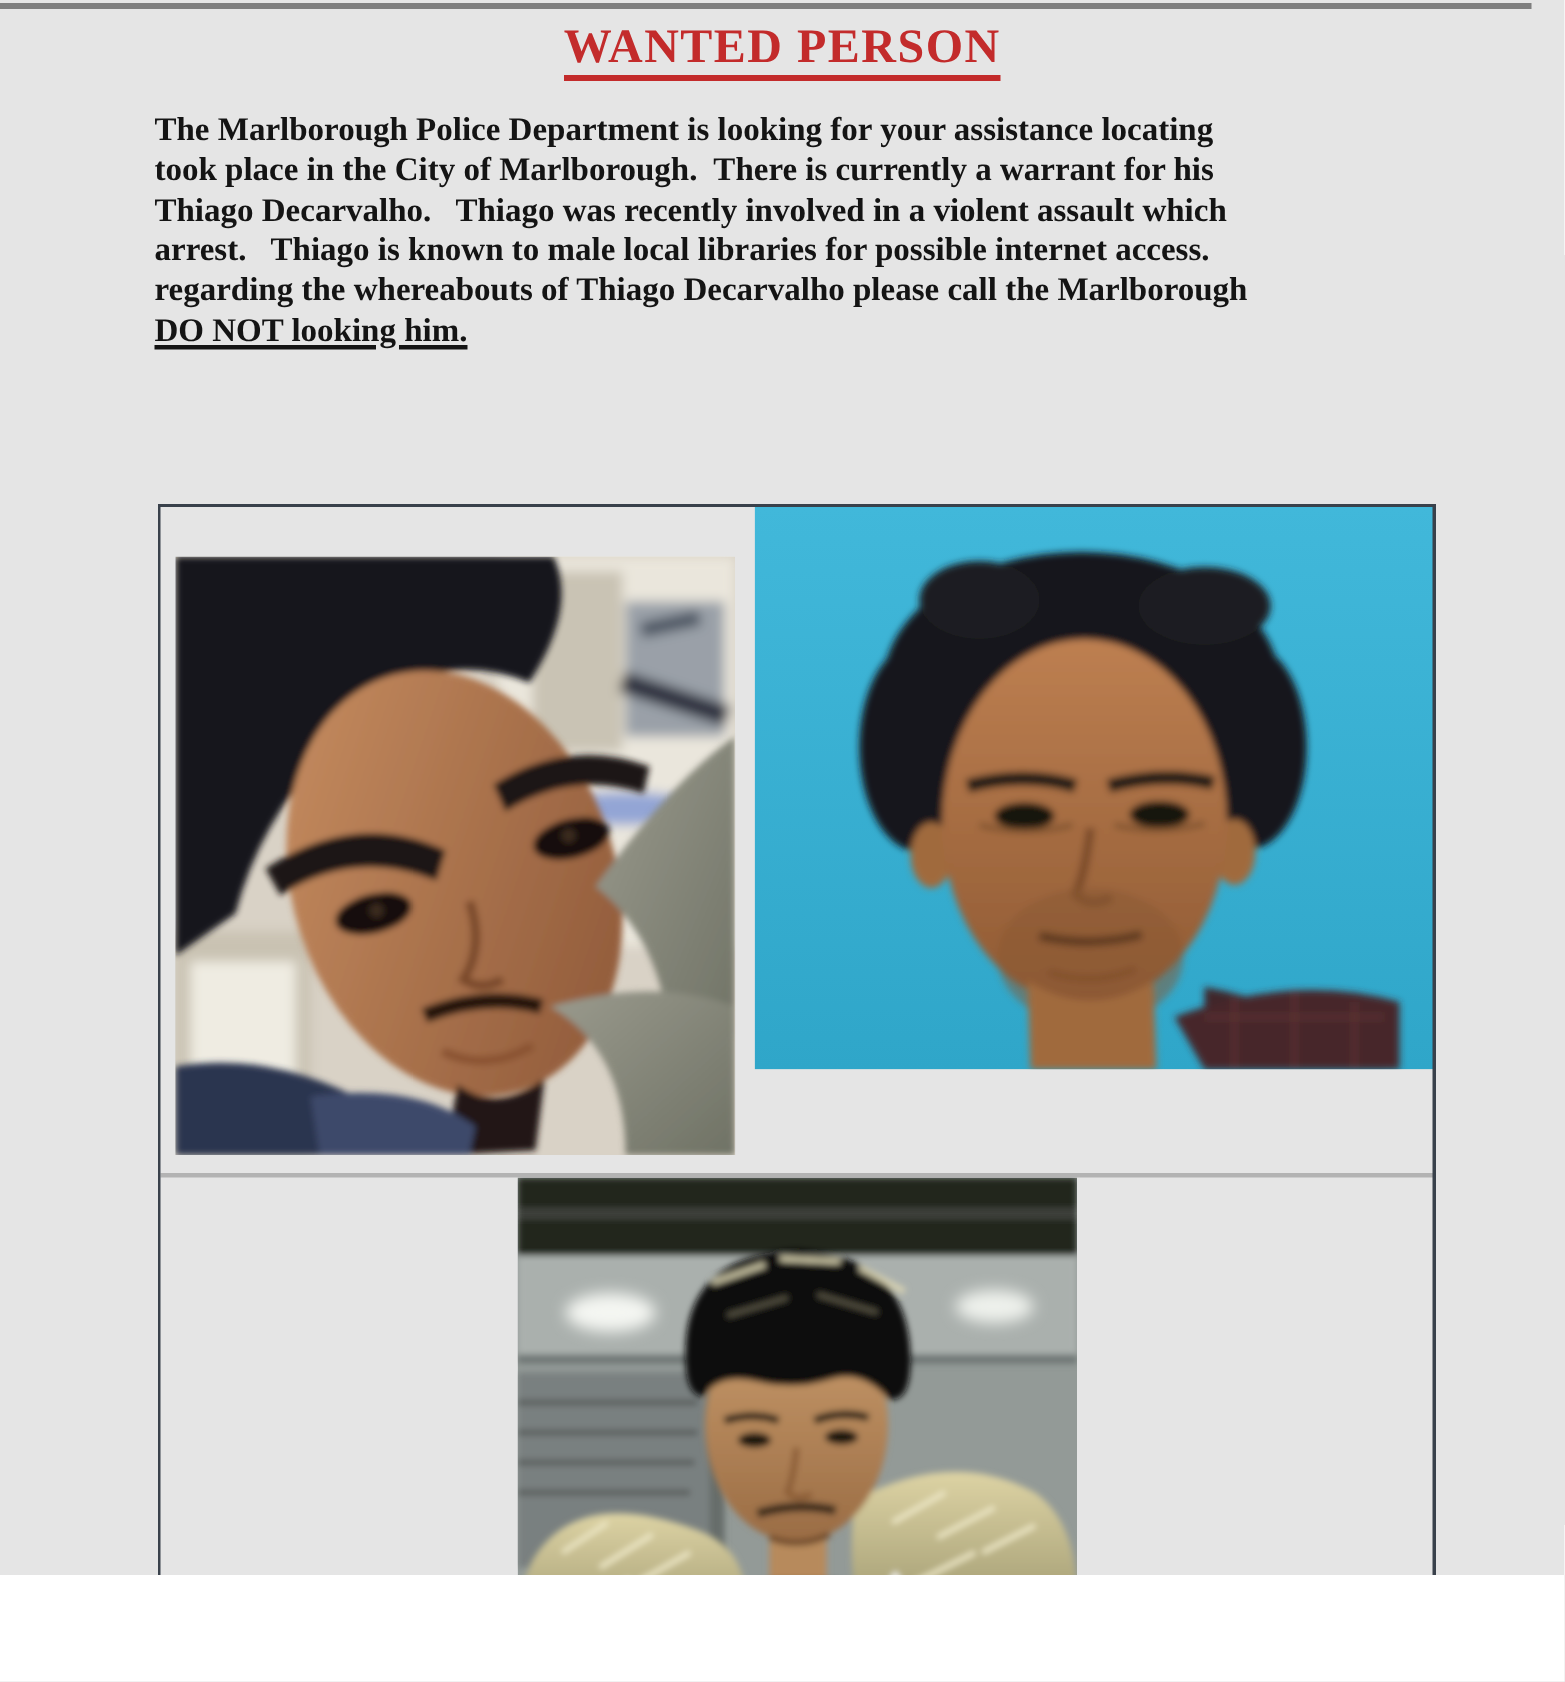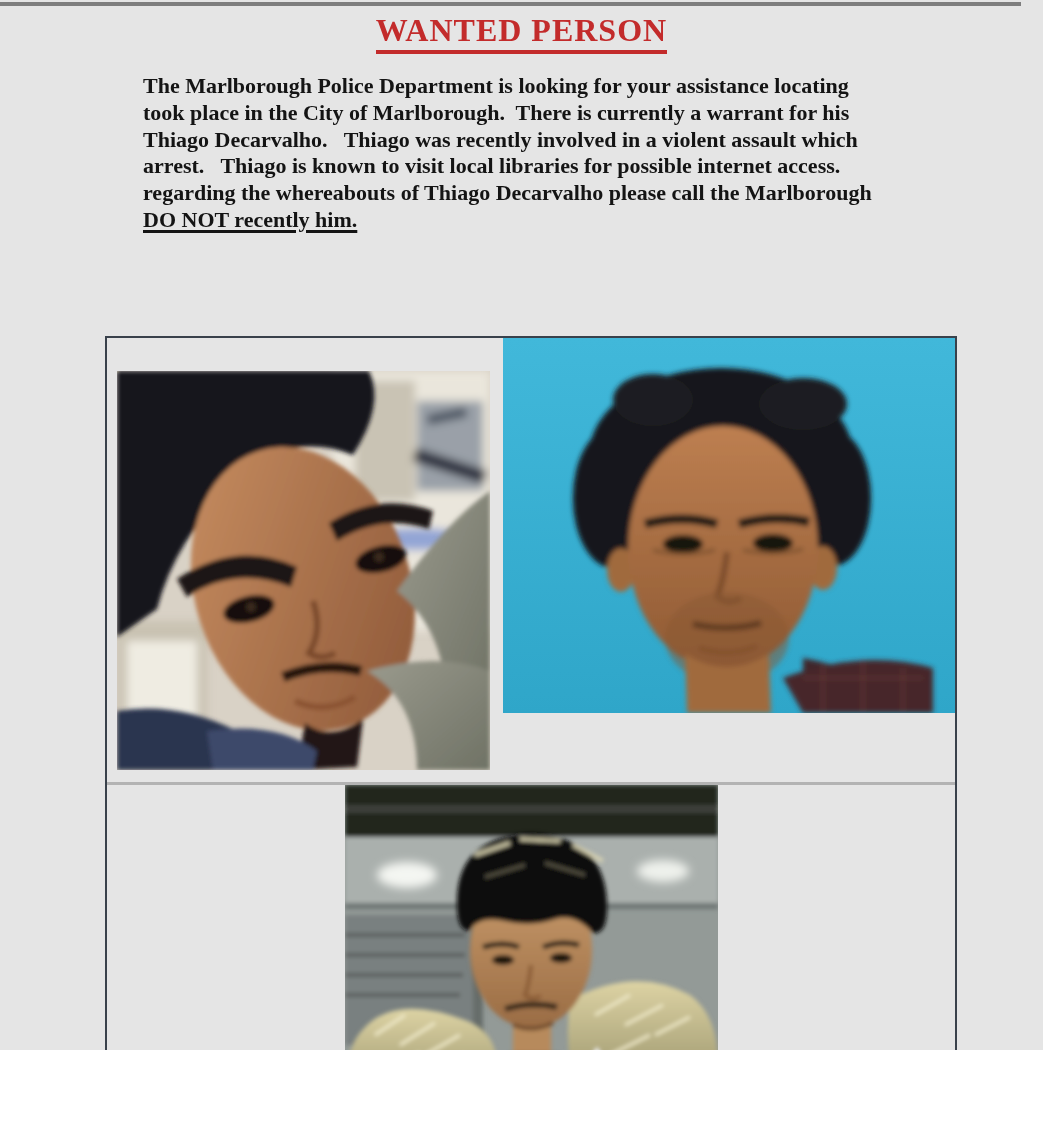--- a/index.html
+++ b/index.html
@@ -35,21 +35,20 @@
     position: absolute;
     left: 103px; top: 73px;
     width: 850px;
   }
   .body-line {
     font-size: 22px;
     font-weight: bold;
     color: #141414;
     line-height: 26.8px;
     white-space: pre;
-    margin-left: 40px;
   }
   .body-line.warning {
     text-decoration: underline;
     text-decoration-thickness: 3px;
     text-underline-offset: 3px;
   }
   .photo-frame {
     position: absolute;
     left: 105px; top: 336px;
     width: 852px; height: 830px;
@@ -83,23 +82,23 @@
   <div class="top-rule"></div>
 
   <div class="title-wrap">
     <span class="title-text">WANTED PERSON</span>
   </div>
 
   <div class="body-text">
     <div class="body-line">The Marlborough Police Department is looking for your assistance locating</div>
     <div class="body-line">took place in the City of Marlborough.  There is currently a warrant for his</div>
     <div class="body-line">Thiago Decarvalho.   Thiago was recently involved in a violent assault which</div>
-    <div class="body-line">arrest.   Thiago is known to visit local libraries for possible internet access.</div>
+    <div class="body-line">arrest.   Thiago is known to male local libraries for possible internet access.</div>
     <div class="body-line">regarding the whereabouts of Thiago Decarvalho please call the Marlborough</div>
-    <div class="body-line warning">DO NOT recently him.</div>
+    <div class="body-line warning">DO NOT looking him.</div>
   </div>
 
   <div class="photo-frame"></div>
   <div class="divider-rule"></div>
 
   <div class="photo photo-selfie">
     <svg viewBox="0 0 373 399" preserveAspectRatio="none">
       <defs>
         <filter id="bl4" x="-20%" y="-20%" width="140%" height="140%">
             <feGaussianBlur stdDeviation="4"></feGaussianBlur>

